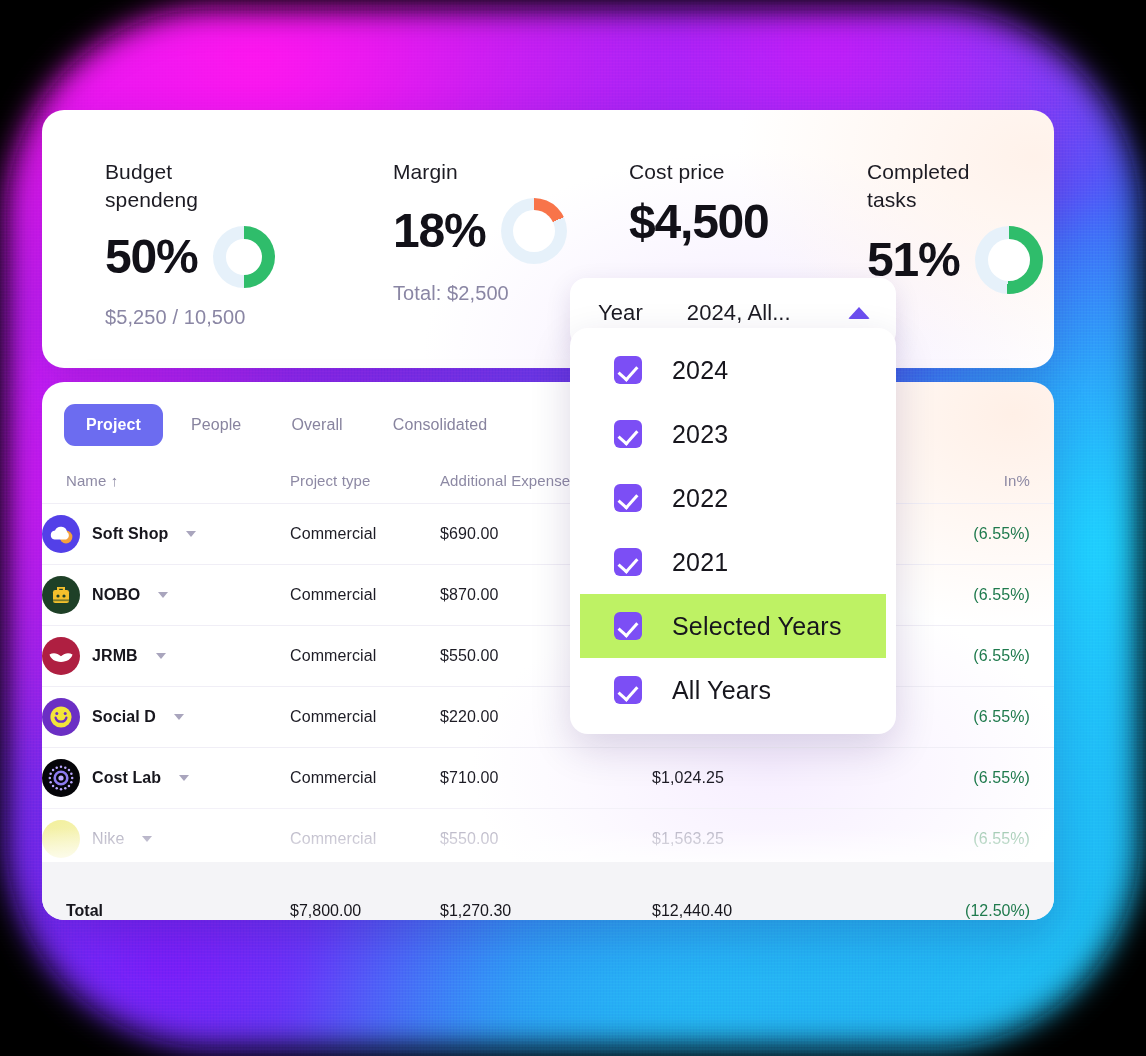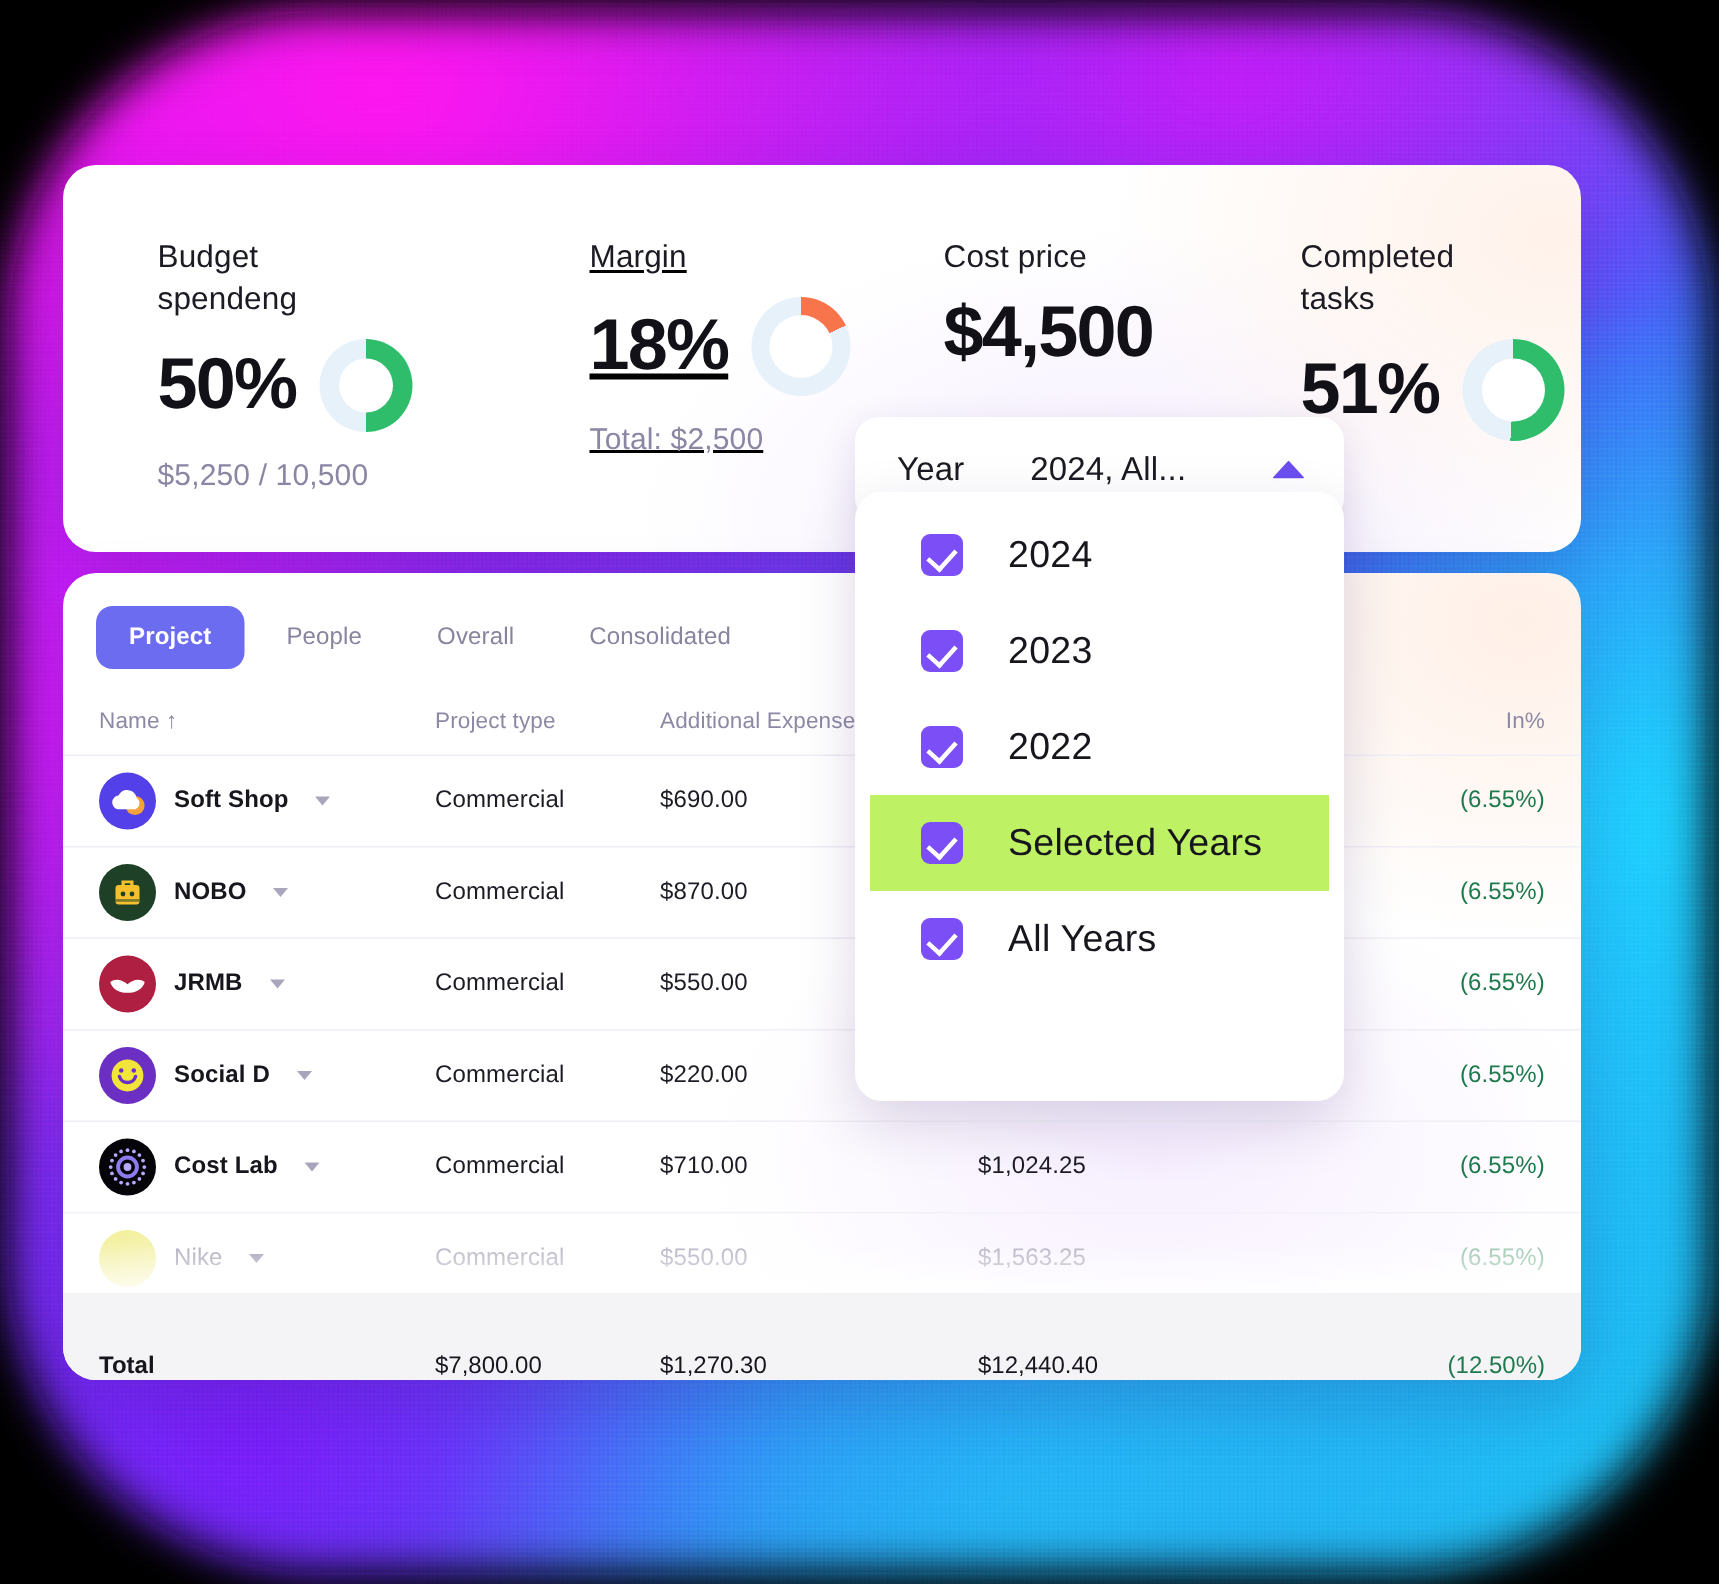--- a/index.html
+++ b/index.html
@@ -83,21 +83,21 @@
 
   .kpi-grid {
     display: flex;
     height: 100%;
   }
   .kpi {
     position: relative;
     padding-left: 63px;
   }
   .kpi.k1 { width: 288px; }
-  .kpi.k2 { width: 236px; text-decoration: underline; }
+  .kpi.k2 { width: 236px; }
   .kpi.k3 { width: 238px; }
   .kpi.k4 { width: 250px; }
 
   .kpi-title {
     font-size: 21px;
     color: #1c1b23;
     font-weight: 400;
     line-height: 1.33;
     letter-spacing: .1px;
     max-width: 150px;
@@ -264,21 +264,21 @@
 
   tbody td {
     padding: 0;
     height: 61px;
     border-top: 1px solid #f0eef6;
     font-size: 16px;
     color: #1d1c25;
     vertical-align: middle;
     letter-spacing: .1px;
   }
-  tbody tr td:first-child { padding-left: 24px; }
+  tbody tr td:first-child { }
   tbody td.inp {
     text-align: right;
     padding-right: 24px;
     color: #1f7a4d;
   }
 
   .name-cell {
     display: flex;
     align-items: center;
     gap: 12px;
@@ -567,20 +567,24 @@
         <span class="dd-item-text">2024</span>
       </div>
       <div class="dd-item">
         <span class="cbx"></span>
         <span class="dd-item-text">2023</span>
       </div>
       <div class="dd-item">
         <span class="cbx"></span>
         <span class="dd-item-text">2022</span>
       </div>
+      <div class="dd-item">
+        <span class="cbx"></span>
+        <span class="dd-item-text">2021</span>
+      </div>
       <div class="dd-item highlight">
         <span class="cbx"></span>
         <span class="dd-item-text">Selected Years</span>
       </div>
       <div class="dd-item">
         <span class="cbx"></span>
         <span class="dd-item-text">All Years</span>
       </div>
     </div>
 

